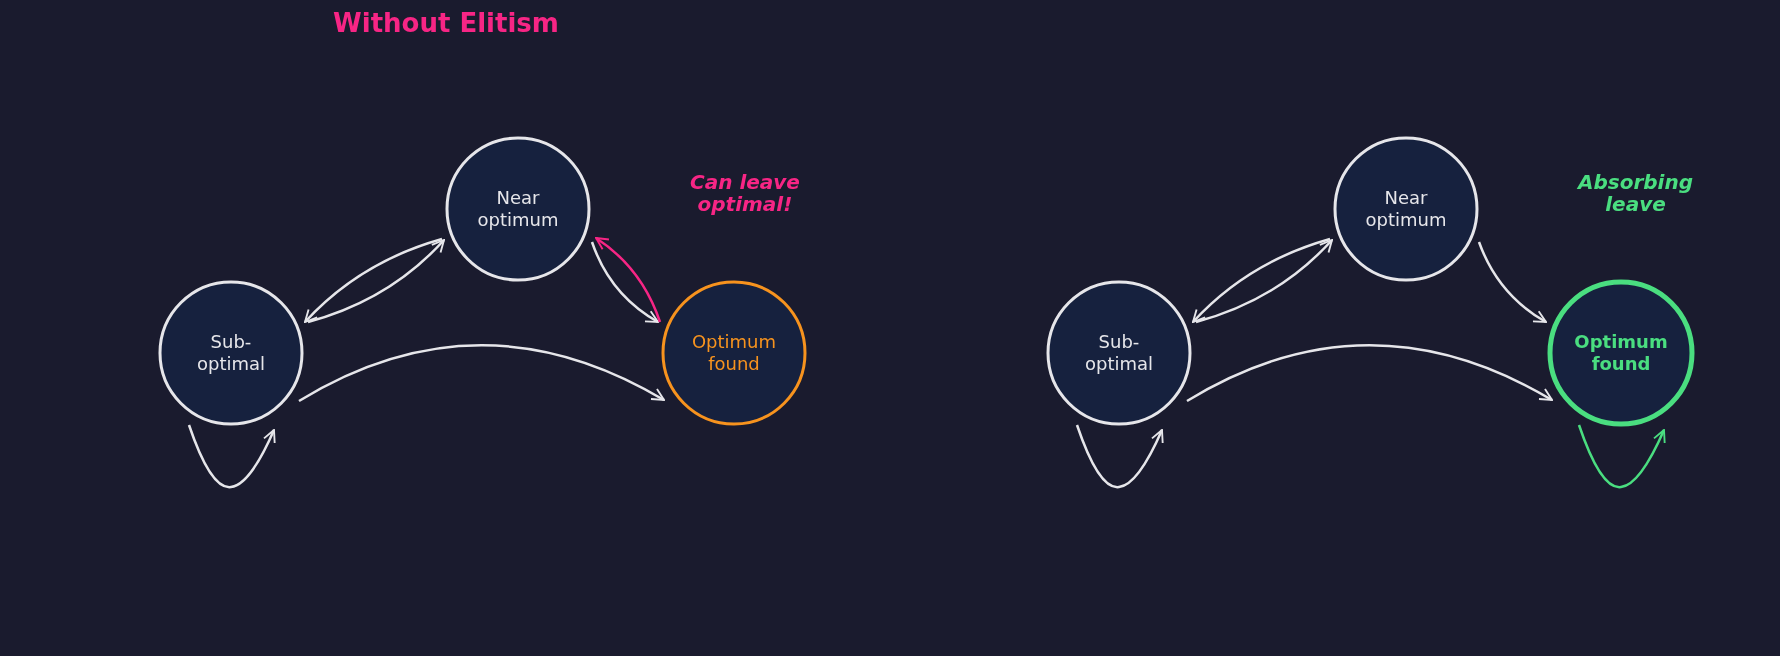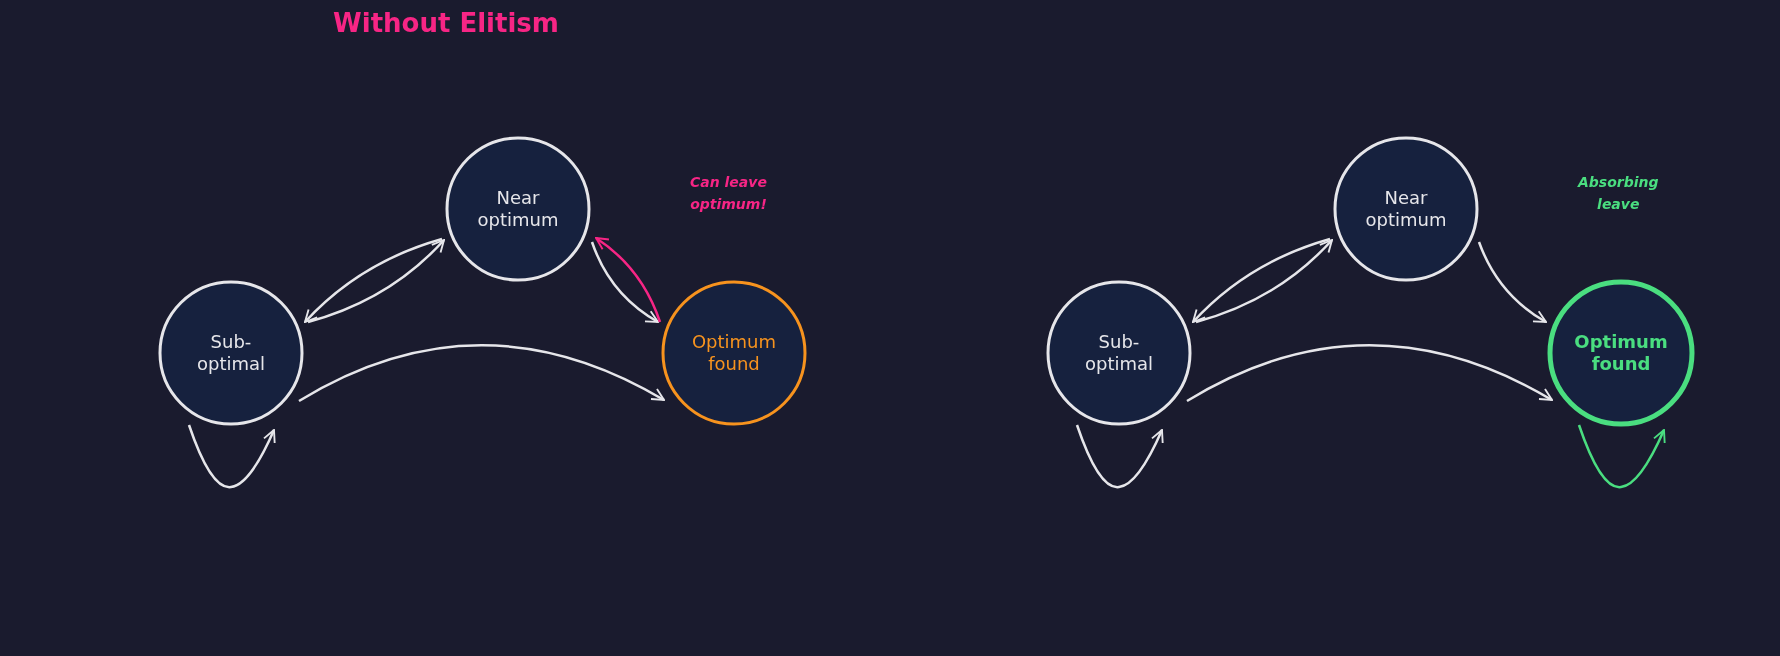--- a/index.html
+++ b/index.html
@@ -4,21 +4,21 @@
 <style>
   html, body { margin:0; padding:0; }
   body { width:1780px; height:656px; background:#1a1b2e; overflow:hidden; position:relative;
          font-family:"DejaVu Sans", sans-serif; }
   .panel { position:absolute; top:0; width:890px; height:656px; }
   .panel-left { left:0; }
   .panel-right { left:888px; }
   .title { position:absolute; top:8px; font-size:26px; font-weight:bold; text-align:center; width:400px; }
   svg { position:absolute; left:0; top:0; }
   .node-label { position:absolute; width:140px; text-align:center; font-size:18px; line-height:22px; color:#e6e6ea; }
-  .annot { position:absolute; font-size:14px; font-weight:bold; font-style:italic; line-height:22px; }
+  .annot { position:absolute; font-size:20px; font-weight:bold; font-style:italic; line-height:22px; }
 </style>
 </head>
 <body>
 
 <div class="panel panel-left">
   <div class="title" style="left:246px;color:#f72585;">Without Elitism</div>
   <svg width="890" height="656">
     <defs>
       <marker id="aw" viewBox="0 0 12 12" refX="11" refY="6" markerWidth="14" markerHeight="14" orient="auto-start-reverse" markerUnits="userSpaceOnUse">
         <path d="M1,1 L11,6 L1,11" fill="none" stroke="#e6e6ea" stroke-width="1.6"></path>
@@ -50,21 +50,21 @@
   <div class="node-label" style="left:448px;top:187px;">
     <div>Near</div>
       <div>optimum</div>
   </div>
   <div class="node-label" style="left:664px;top:331px;color:#f7931e;">
     <div>Optimum</div>
       <div>found</div>
   </div>
   <div class="annot" style="left:690px;top:171px;color:#f72585;text-align:center;">
     <div>Can leave</div>
-      <div>optimum!</div>
+      <div>optimal!</div>
   </div>
 </div>
 
 <div class="panel panel-right">
   <svg width="890" height="656">
     <defs>
       <marker id="bw" viewBox="0 0 12 12" refX="11" refY="6" markerWidth="14" markerHeight="14" orient="auto" markerUnits="userSpaceOnUse">
         <path d="M1,1 L11,6 L1,11" fill="none" stroke="#e6e6ea" stroke-width="1.6"></path>
       </marker>
       <marker id="bg" viewBox="0 0 12 12" refX="11" refY="6" markerWidth="14" markerHeight="14" orient="auto" markerUnits="userSpaceOnUse">

